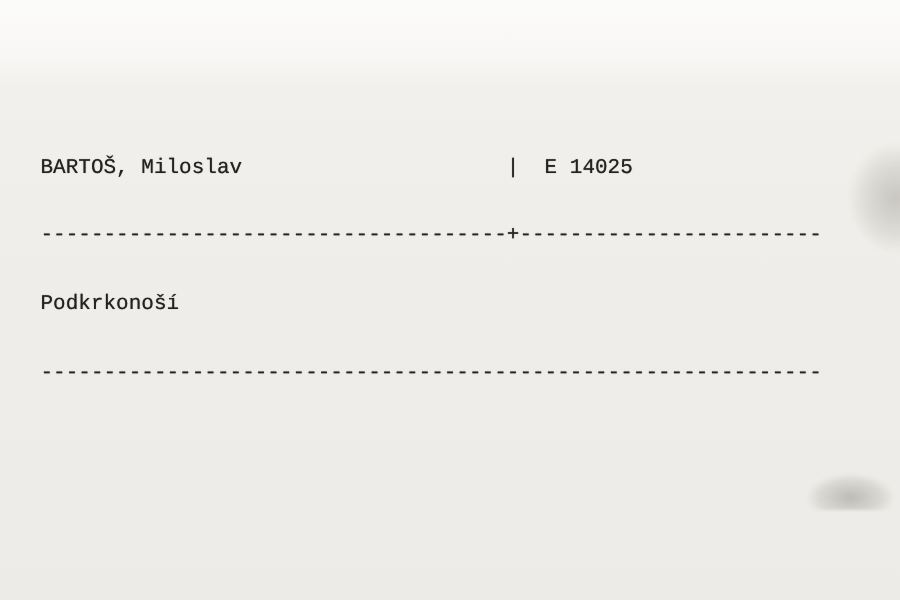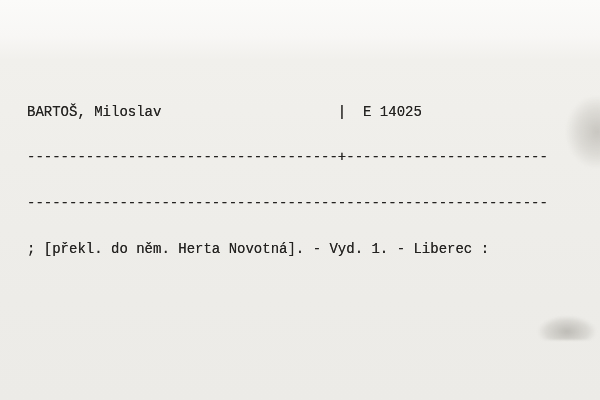--- a/index.html
+++ b/index.html
@@ -60,22 +60,22 @@
   }
 </style>
 </head>
 <body>
 
 <div class="scan-area">
 
   <div class="card-text">
     <div class="line">BARTOŠ, Miloslav                     |  E 14025</div>
     <div class="line">-------------------------------------+------------------------</div>
+    <div class="line">Podkrkonoší</div>
     <div class="line">--------------------------------------------------------------</div>
-    <div class="line">; [překl. do něm. Herta Novotná]. - Vyd. 1. - Liberec :</div>
     
     
     
     
     
     
     
     
     
     

